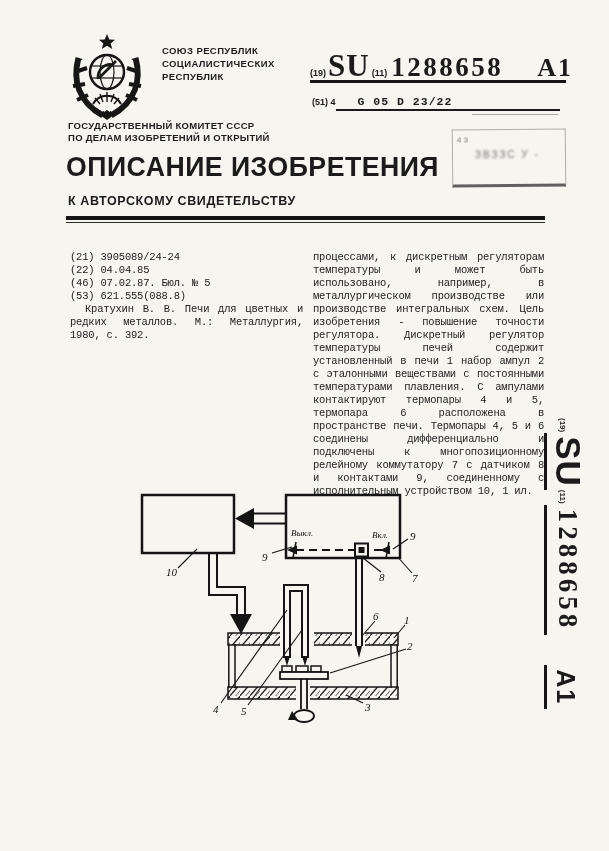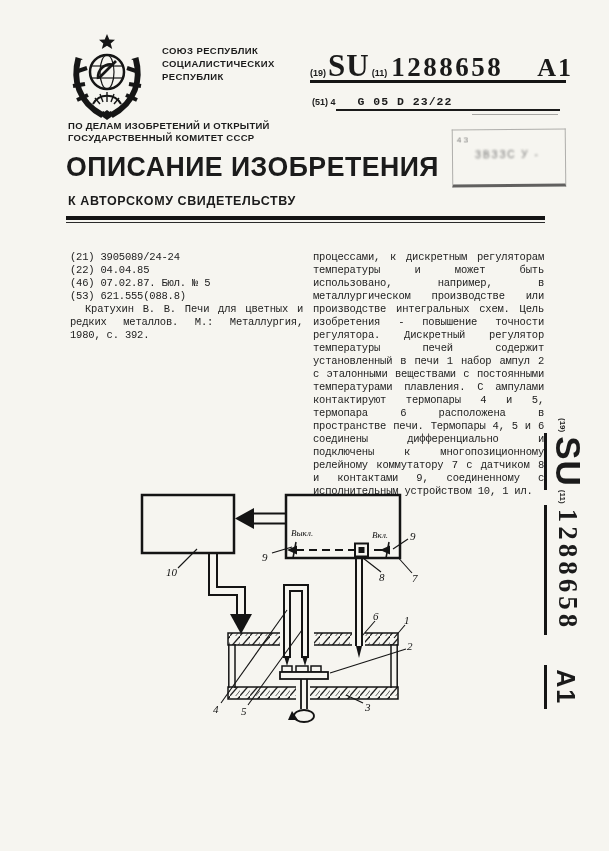--- a/index.html
+++ b/index.html
@@ -119,22 +119,22 @@
   </div>
   <div class="abs ipc-underline"></div>
   <div class="abs ipc-underline2"></div>
 
   <div class="abs stamp">
     <div class="stamp-left">4 3</div>
     <div class="stamp-smudge">ЗВЗЗС У -</div>
   </div>
 
   <div class="abs committee">
+    <div>ГОСУДАРСТВЕННЫЙ КОМИТЕТ СССР</div>
     <div>ПО ДЕЛАМ ИЗОБРЕТЕНИЙ И ОТКРЫТИЙ</div>
-    <div>ГОСУДАРСТВЕННЫЙ КОМИТЕТ СССР</div>
   </div>
 
   <div class="abs doc-title">ОПИСАНИЕ ИЗОБРЕТЕНИЯ</div>
   <div class="abs doc-subtitle">К АВТОРСКОМУ СВИДЕТЕЛЬСТВУ</div>
   <div class="abs rule-thick"></div>
   <div class="abs rule-thin"></div>
 
   <div class="abs col col-left">
     <p>(21) 3905089/24-24</p>
     <p>(22) 04.04.85</p>

